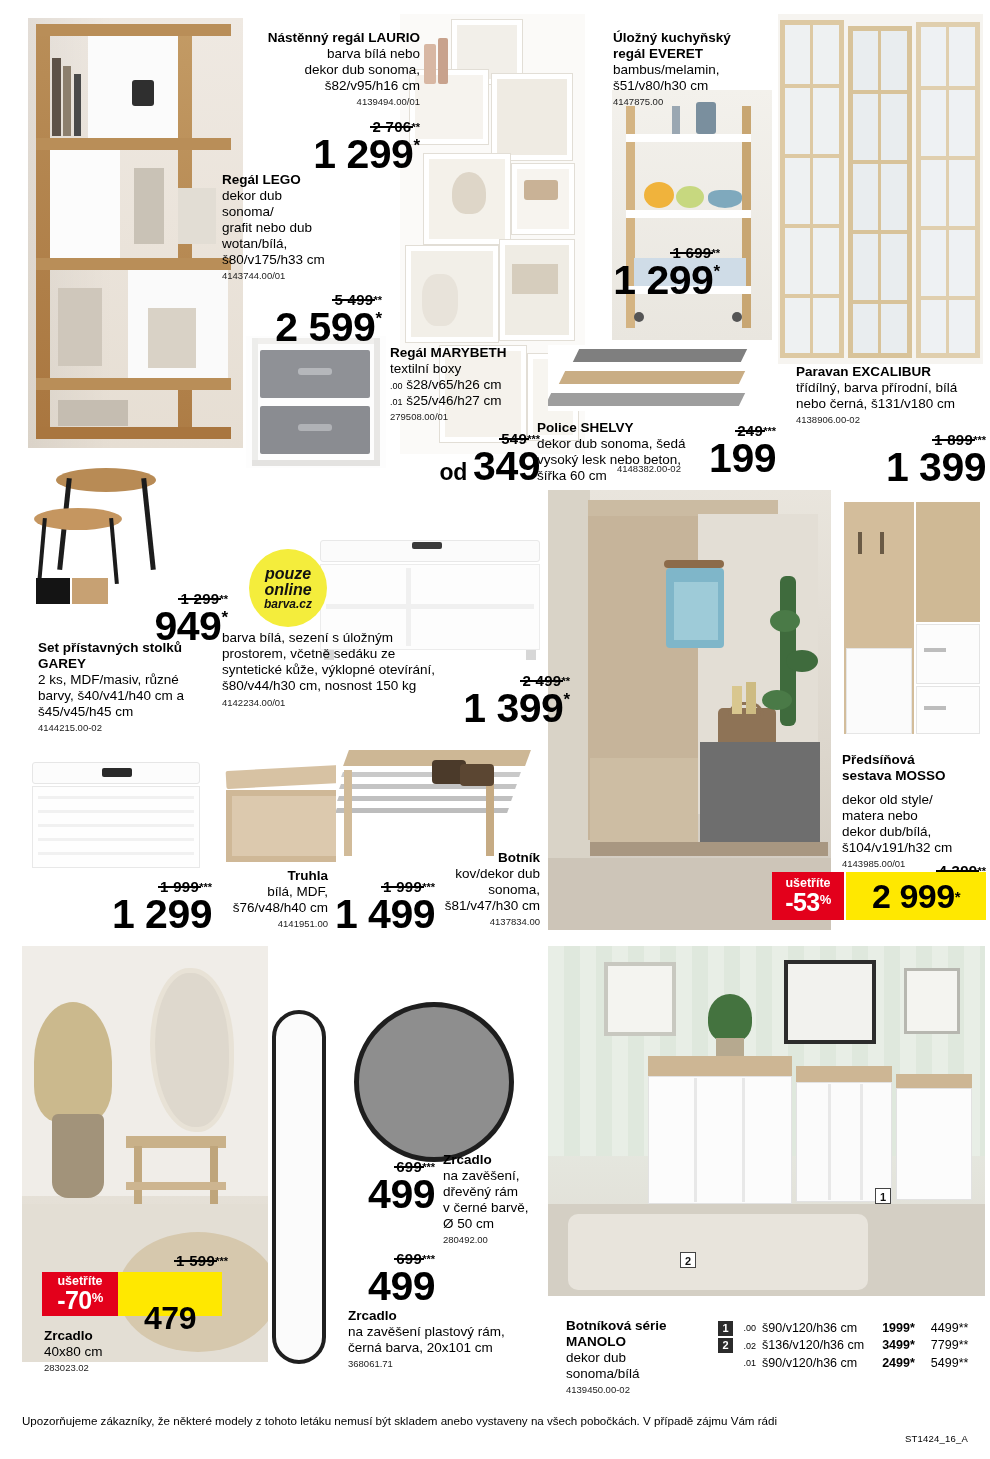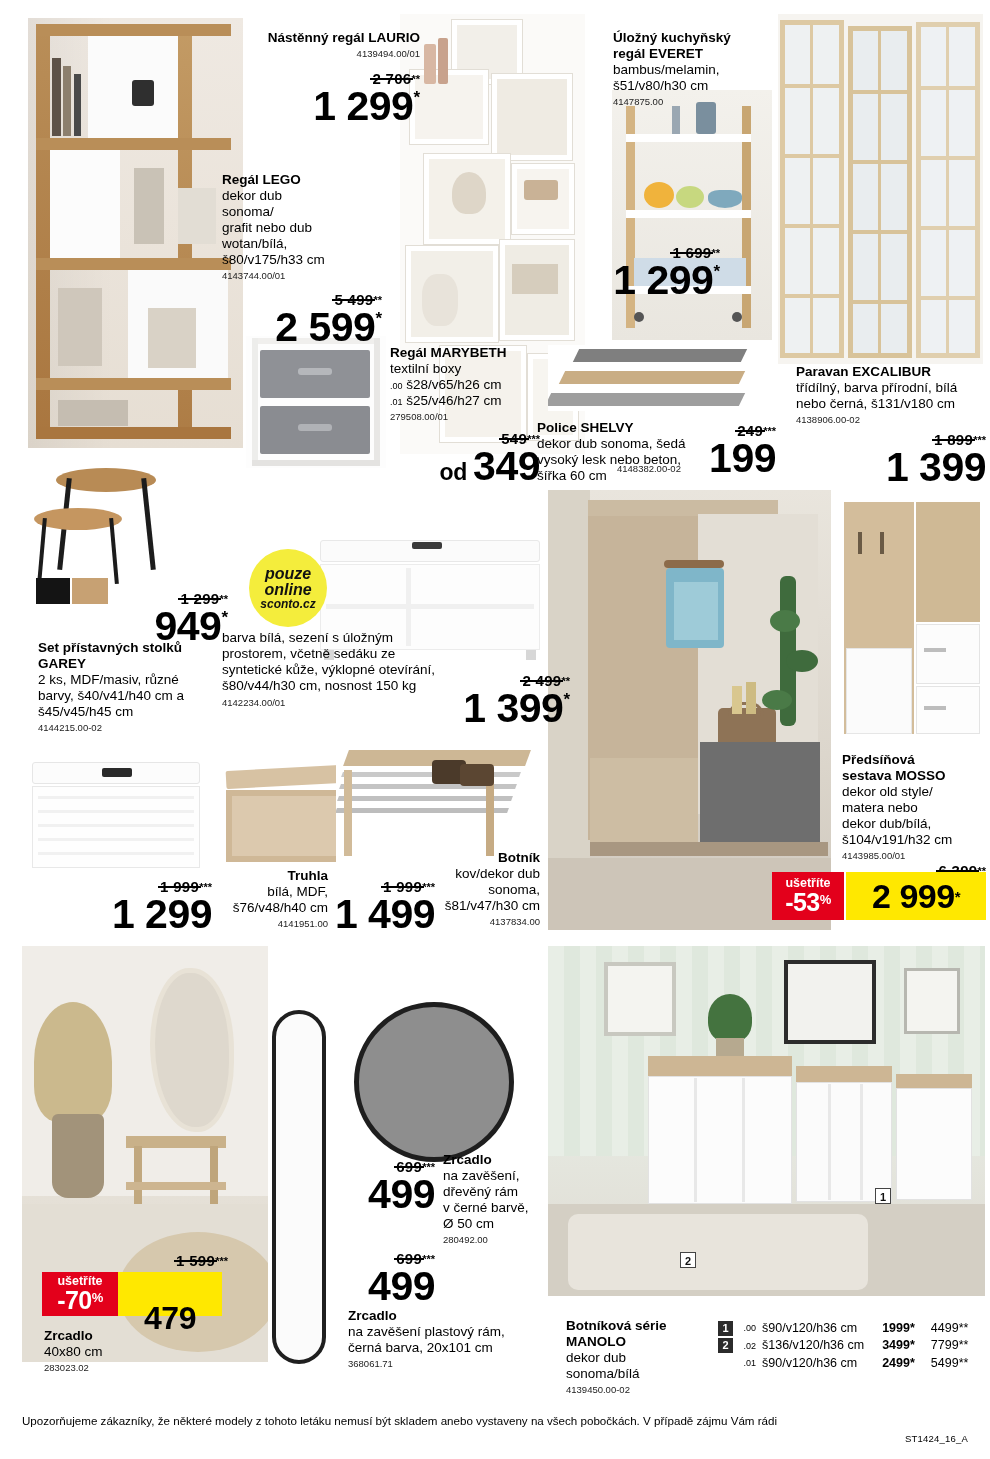--- a/index.html
+++ b/index.html
@@ -318,25 +318,28 @@
     <div style="position:absolute;left:194px;top:132px;width:3px;height:124px;background:#e8e8e8;"></div>
     <div style="position:absolute;left:280px;top:138px;width:3px;height:116px;background:#e8e8e8;"></div>
     <div style="position:absolute;left:312px;top:138px;width:3px;height:116px;background:#e8e8e8;"></div>
     <div style="position:absolute;left:0;top:258px;width:437px;height:92px;background:#d4cfc4;"></div>
     <div style="position:absolute;left:20px;top:268px;width:300px;height:76px;background:#e8e4dc;border-radius:10px;"></div>
   </div>
 
   <div class="online-badge" style="left:249px; top:549px; width:78px; height:78px;">
     <div class="l1">pouze</div>
     <div class="l2">online</div>
-    <div class="l3">sconto.cz</div>
+    <div class="l3">barva.cz</div>
   </div>
 
   <div style="position:absolute; left:228px; top:30px; width:192px;" class="right">
     <div class="ttl">Nástěnný regál LAURIO</div>
+    <div class="desc" style="white-space:pre-line;">barva bílá nebo
+dekor dub sonoma,
+š82/v95/h16 cm</div>
     <div class="code">4139494.00/01</div>
     <div style="margin-top:11px;">
       <div class="old"><span class="num">2 706</span><span class="st">**</span></div>
       <div class="now"><span>1 299</span><span class="st">*</span></div>
     </div>
   </div>
 
   <div style="position:absolute; left:222px; top:172px; width:160px;">
     <div class="ttl">Regál LEGO</div>
     <div class="desc" style="white-space:pre-line;">dekor dub
@@ -450,28 +453,28 @@
     <div class="ttl">Botník</div>
     <div class="desc" style="white-space:pre-line;">kov/dekor dub
 sonoma,
 š81/v47/h30 cm</div>
     <div class="code">4137834.00</div>
   </div>
 
   <div style="position:absolute; left:842px; top:752px; width:145px;">
     <div class="ttl" style="white-space:pre-line;">Předsíňová
 sestava MOSSO</div>
-    <div class="desc" style="white-space:pre-line;">dekor old style/
+    <div class="desc" style="white-space:pre-line;margin-top:8px;">dekor old style/
 matera nebo
 dekor dub/bílá,
 š104/v191/h32 cm</div>
     <div class="code">4143985.00/01</div>
   </div>
   <div style="position:absolute; left:860px; top:862px; width:126px; text-align:right;">
-    <div class="old"><span class="num">6 399</span><span class="st">**</span></div>
+    <div class="old"><span class="num">4 399</span><span class="st">**</span></div>
   </div>
   <div class="save-flag" style="left:772px; top:872px; width:72px; height:48px;">
     <div class="t">ušetříte</div>
     <div class="p"><span>-53</span><sup>%</sup></div>
   </div>
   <div class="yellow-price" style="left:846px; top:872px; width:140px; height:48px;">
     <span style="font-size:34px;">2 999</span>
       <span style="font-size:15px; vertical-align:13px;">*</span>
   </div>
 

